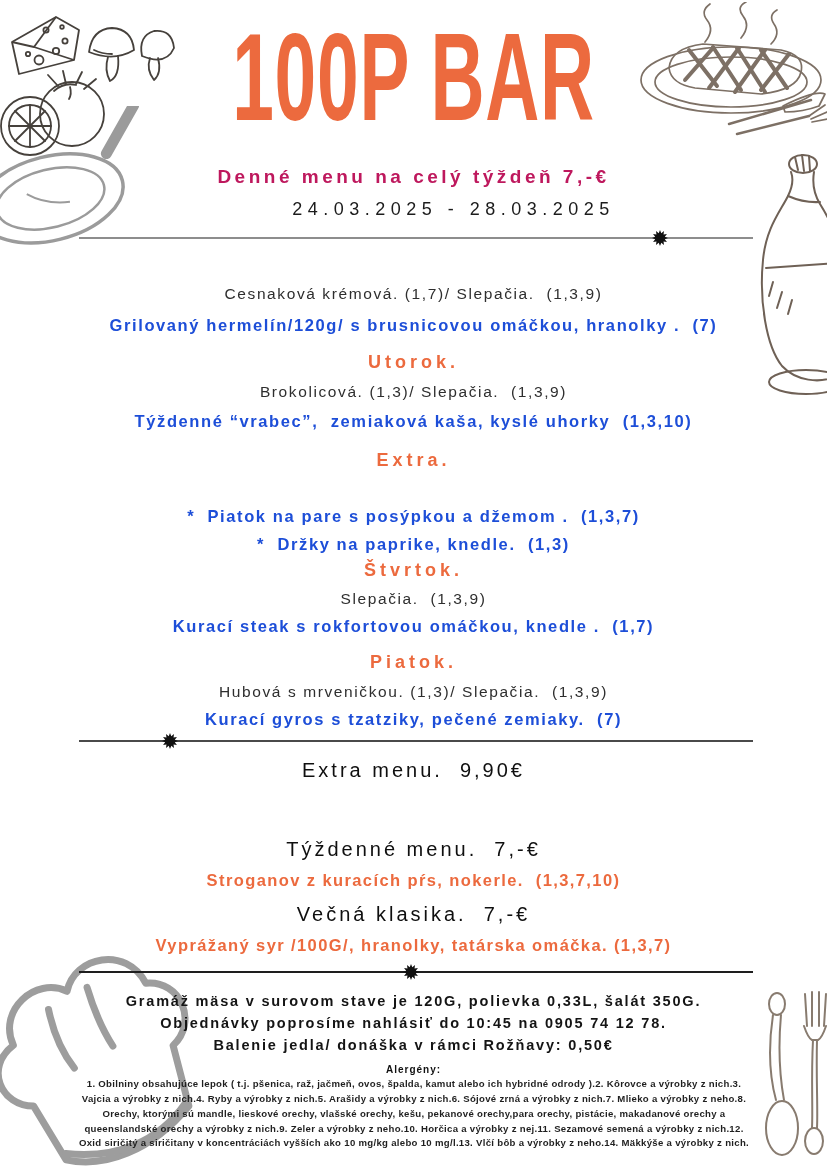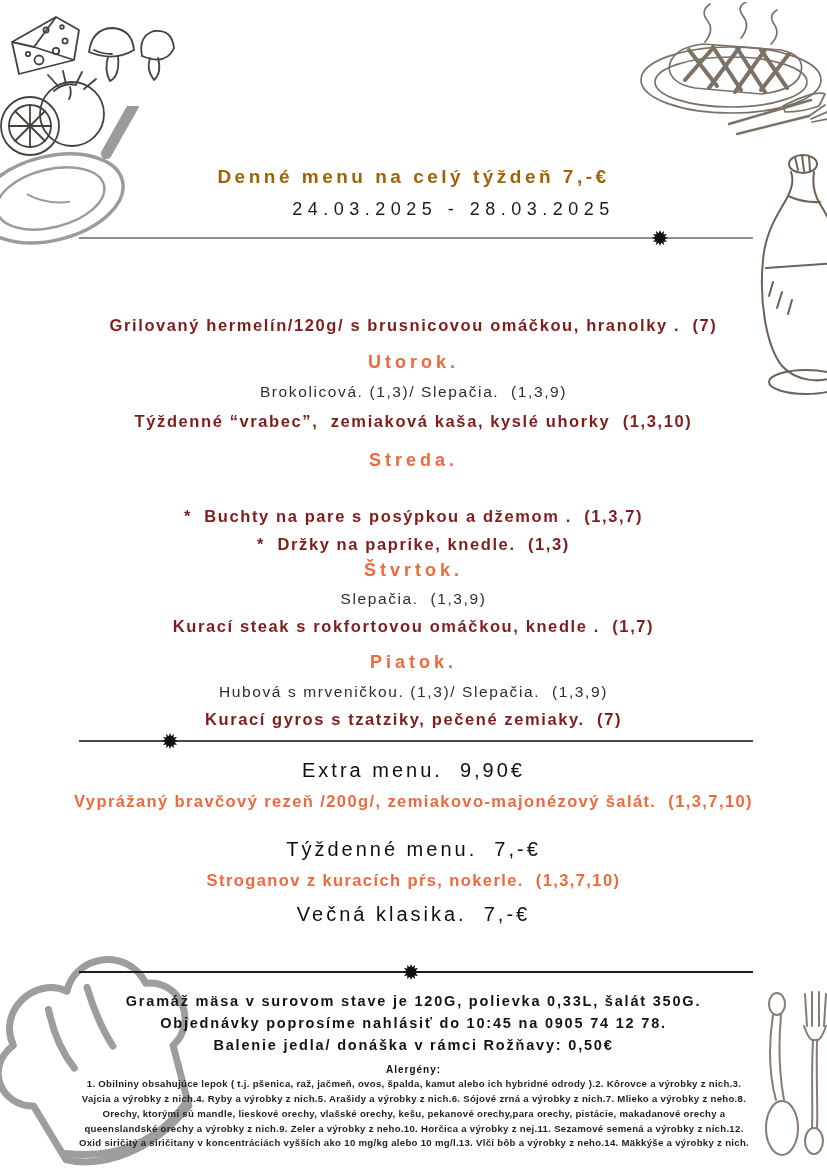--- a/index.html
+++ b/index.html
@@ -8,25 +8,25 @@
     background:#ffffff;overflow:hidden;
     font-family:"Liberation Sans","DejaVu Sans",sans-serif;
     color:#151515;
   }
   .txt{position:absolute;left:0;width:100%;text-align:center;white-space:pre-wrap;}
   .title-wrap{position:absolute;top:6px;left:0;width:100%;text-align:center;}
   .title-wrap span{
     display:inline-block;font-size:96px;font-weight:700;letter-spacing:1px;
     color:var(--accent,#EC6A3E);transform:scale(0.78,1.30);transform-origin:center top;
   }
-  .t-sub{font-size:19px;font-weight:700;letter-spacing:3.5px;color:#a16207;}
+  .t-sub{font-size:19px;font-weight:700;letter-spacing:3.5px;color:#be185d;}
   .t-date{font-size:18px;font-weight:500;letter-spacing:5.5px;color:#1c1c1c;padding-left:40px;}
   .t-day{font-size:18px;font-weight:700;letter-spacing:4px;color:var(--accent,#EC6A3E);}
   .t-soup{font-size:15.5px;font-weight:400;letter-spacing:1.6px;color:#2e2e2e;}
-  .t-main{font-size:16.5px;font-weight:700;letter-spacing:1.6px;color:#7f1d1d;}
+  .t-main{font-size:16.5px;font-weight:700;letter-spacing:1.6px;color:#1d4ed8;}
   .t-h2{font-size:20px;font-weight:400;letter-spacing:3px;color:#0f0f0f;}
   .t-orange{font-size:16.5px;font-weight:700;letter-spacing:1.4px;color:var(--accent,#EC6A3E);}
   .t-note{font-size:14.5px;font-weight:700;letter-spacing:1.8px;color:#141414;}
   .t-allerg-h{font-size:10px;font-weight:700;letter-spacing:1px;color:#111;}
   .t-allerg{left:78px;width:672px;font-size:9.6px;font-weight:700;letter-spacing:0.3px;line-height:1.55;color:#1f1f1f;}
   .divider{position:absolute;left:79px;width:674px;height:18px;}
   .divider .line{position:absolute;top:8px;left:0;right:0;}
   .divider .star{position:absolute;top:0;}
   .d1 .line{height:2px;background:#8d8d8d;}
   .d2 .line{height:1.6px;background:#4a4a4a;}
@@ -136,62 +136,66 @@
       <path d="M31,27 C28,60 30,90 34,112"></path>
       <ellipse cx="32" cy="140" rx="16" ry="27"></ellipse>
       <path d="M55,6 L57,38 M62,4 L62,38 M69,4 L69,38 M76,6 L74,38"></path>
       <path d="M54,38 Q58,50 62,52 L68,52 Q72,50 76,38"></path>
       <path d="M63,52 C61,90 63,120 62,140"></path>
       <path d="M67,52 C66,90 68,120 67,140"></path>
       <ellipse cx="64" cy="153" rx="9" ry="13"></ellipse>
     </g>
   </svg>
 
+  <div class="title-wrap">
+    <span>100P BAR</span>
+  </div>
   <div class="txt t-sub" style="top:166px">Denné menu na celý týždeň 7,-€</div>
   <div class="txt t-date" style="top:199px">24.03.2025 - 28.03.2025</div>
 
   <div class="divider d1" style="top:229px">
     <span class="line"></span>
     <svg class="star" style="left:572px" width="18" height="18" viewBox="-9 -9 18 18">
       <polygon fill="#111" points="8,0 4.83,1.29 6.93,4 3.54,3.54 4,6.93 1.29,4.83 0,8 -1.29,4.83 -4,6.93 -3.54,3.54 -6.93,4 -4.83,1.29 -8,0 -4.83,-1.29 -6.93,-4 -3.54,-3.54 -4,-6.93 -1.29,-4.83 0,-8 1.29,-4.83 4,-6.93 3.54,-3.54 6.93,-4 4.83,-1.29"></polygon>
     </svg>
   </div>
 
+  <div class="txt t-soup" style="top:285px">Cesnaková krémová. (1,7)/ Slepačia.  (1,3,9)</div>
   <div class="txt t-main" style="top:316px">Grilovaný hermelín/120g/ s brusnicovou omáčkou, hranolky .  (7)</div>
 
   <div class="txt t-day" style="top:352px">Utorok.</div>
   <div class="txt t-soup" style="top:383px">Brokolicová. (1,3)/ Slepačia.  (1,3,9)</div>
   <div class="txt t-main" style="top:412px">Týždenné “vrabec”,  zemiaková kaša, kyslé uhorky  (1,3,10)</div>
 
-  <div class="txt t-day" style="top:450px">Streda.</div>
-  <div class="txt t-main" style="top:507px">*  Buchty na pare s posýpkou a džemom .  (1,3,7)</div>
+  <div class="txt t-day" style="top:450px">Extra.</div>
+  <div class="txt t-main" style="top:507px">*  Piatok na pare s posýpkou a džemom .  (1,3,7)</div>
   <div class="txt t-main" style="top:535px">*  Držky na paprike, knedle.  (1,3)</div>
 
   <div class="txt t-day" style="top:560px">Štvrtok.</div>
   <div class="txt t-soup" style="top:590px">Slepačia.  (1,3,9)</div>
   <div class="txt t-main" style="top:617px">Kurací steak s rokfortovou omáčkou, knedle .  (1,7)</div>
 
   <div class="txt t-day" style="top:652px">Piatok.</div>
   <div class="txt t-soup" style="top:683px">Hubová s mrveničkou. (1,3)/ Slepačia.  (1,3,9)</div>
   <div class="txt t-main" style="top:710px">Kurací gyros s tzatziky, pečené zemiaky.  (7)</div>
 
   <div class="divider d2" style="top:732px">
     <span class="line"></span>
     <svg class="star" style="left:82px" width="18" height="18" viewBox="-9 -9 18 18">
       <polygon fill="#111" points="8,0 4.83,1.29 6.93,4 3.54,3.54 4,6.93 1.29,4.83 0,8 -1.29,4.83 -4,6.93 -3.54,3.54 -6.93,4 -4.83,1.29 -8,0 -4.83,-1.29 -6.93,-4 -3.54,-3.54 -4,-6.93 -1.29,-4.83 0,-8 1.29,-4.83 4,-6.93 3.54,-3.54 6.93,-4 4.83,-1.29"></polygon>
     </svg>
   </div>
 
   <div class="txt t-h2" style="top:759px">Extra menu.  9,90€</div>
-  <div class="txt t-orange" style="top:792px">Vyprážaný bravčový rezeň /200g/, zemiakovo-majonézový šalát.  (1,3,7,10)</div>
 
   <div class="txt t-h2" style="top:838px">Týždenné menu.  7,-€</div>
   <div class="txt t-orange" style="top:871px">Stroganov z kuracích pŕs, nokerle.  (1,3,7,10)</div>
 
   <div class="txt t-h2" style="top:903px">Večná klasika.  7,-€</div>
+  <div class="txt t-orange" style="top:936px">Vyprážaný syr /100G/, hranolky, tatárska omáčka. (1,3,7)</div>
 
   <div class="divider d3" style="top:963px">
     <span class="line"></span>
     <svg class="star" style="left:323px" width="18" height="18" viewBox="-9 -9 18 18">
       <polygon fill="#111" points="8,0 4.83,1.29 6.93,4 3.54,3.54 4,6.93 1.29,4.83 0,8 -1.29,4.83 -4,6.93 -3.54,3.54 -6.93,4 -4.83,1.29 -8,0 -4.83,-1.29 -6.93,-4 -3.54,-3.54 -4,-6.93 -1.29,-4.83 0,-8 1.29,-4.83 4,-6.93 3.54,-3.54 6.93,-4 4.83,-1.29"></polygon>
     </svg>
   </div>
 
   <div class="txt t-note" style="top:993px">Gramáž mäsa v surovom stave je 120G, polievka 0,33L, šalát 350G.</div>
   <div class="txt t-note" style="top:1015px">Objednávky poprosíme nahlásiť do 10:45 na 0905 74 12 78.</div>

